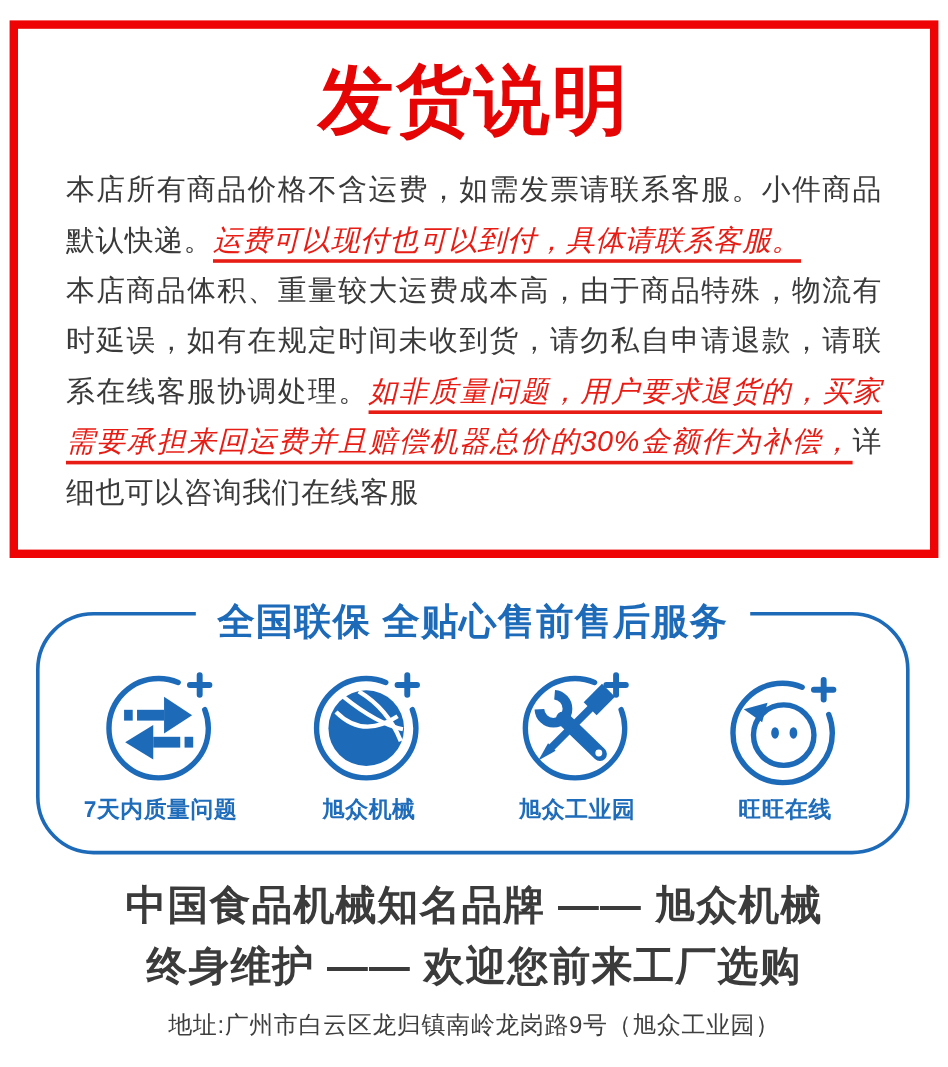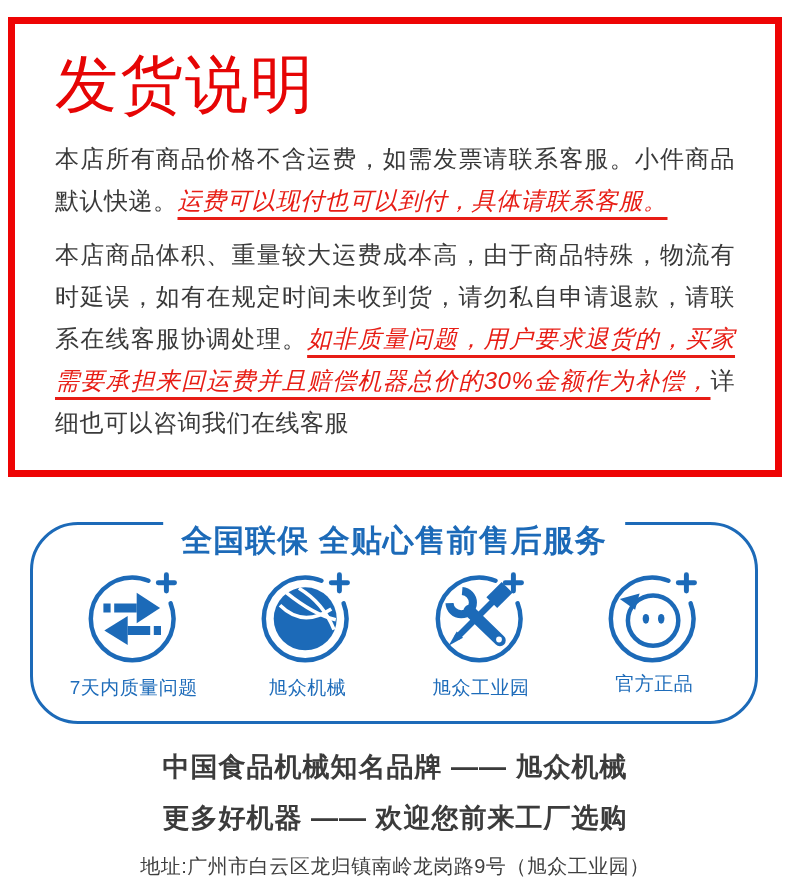--- a/index.html
+++ b/index.html
@@ -12,85 +12,86 @@
   .page { width: 790px; height: 889px; position: relative; background: #fff; }
 
   
   .red-box {
     margin: 17px 8px 0 8px;
     border: 7px solid #ee0404;
     padding: 20px 40px 26px 40px;
     background: #fff;
   }
   .shipping-title {
-    text-align: left;
+    text-align: center;
     font-size: 63px;
     line-height: 80px;
-    font-weight: normal;
+    font-weight: bold;
     color: #e60505;
     letter-spacing: 2px;
     margin-bottom: 14px;
   }
   .para {
     font-size: 24px;
     line-height: 42px;
     color: #3a3a3a;
     text-align: justify;
     letter-spacing: 0.5px;
   }
-  .para + .para { margin-top: 12px; }
+  .para + .para { }
   .red-u {
     color: #e71d15;
     text-decoration: underline;
     text-decoration-color: #e71d15;
     text-decoration-thickness: 2.5px;
     text-underline-offset: 8px;
     font-style: italic;
   }
 
   
   .blue-box {
     position: relative;
     margin: 45px 32px 0 30px;
     border: 3px solid #1c6ab8;
     border-radius: 48px;
     padding: 38px 14px 20px 14px;
     background: #fff;
   }
   .blue-heading {
     position: absolute;
-    top: 16px; left: 50%;
+    top: 5px; left: 50%;
     transform: translate(-50%, -50%);
     background: #fff;
     padding: 0 18px;
     white-space: nowrap;
     font-size: 31px;
     font-weight: bold;
     color: #1c6ab8;
     letter-spacing: 1px;
   }
   .service-items {
     display: flex;
     justify-content: space-around;
-    align-items: flex-start;
+    align-items: flex-end;
+    font-weight: bold;
   }
   .service-item { width: 172px; text-align: center; }
   .service-item svg { width: 112px; height: 108px; display: block; margin: 0 auto; }
   .service-label {
     font-size: 19px;
     line-height: 26px;
     color: #1e6cba;
     letter-spacing: 0.5px;
   }
   .service-label.first { margin-top: 4px; }
 
   
   .brand-footer { margin-top: 18px; text-align: center; }
   .brand-headline {
-    font-size: 27px;
+    font-size: 34px;
     line-height: 51px;
     font-weight: bold;
     color: #3b3b3b;
     letter-spacing: 1px;
   }
   .brand-address {
     margin-top: 9px;
     font-size: 20px;
     color: #3f3f3f;
     letter-spacing: 0.5px;
@@ -156,25 +157,25 @@
 
       <div class="service-item">
         <svg viewBox="0 0 120 120">
           <circle cx="58" cy="62" r="46" fill="none" stroke="#1c6ab8" stroke-width="5" stroke-dasharray="235 36" stroke-linecap="round"></circle>
           <path d="M87 22h18M96 13v18" fill="none" stroke="#1c6ab8" stroke-width="5.5" stroke-linecap="round"></path>
           <circle cx="59" cy="64" r="28" fill="none" stroke="#1c6ab8" stroke-width="5"></circle>
           <polygon points="22,40 44,34 39,52" fill="#1c6ab8"></polygon>
           <ellipse cx="51" cy="62" rx="3.6" ry="5.4" fill="#1c6ab8"></ellipse>
           <ellipse cx="68" cy="62" rx="3.6" ry="5.4" fill="#1c6ab8"></ellipse>
         </svg>
-        <div class="service-label">官方正品</div>
+        <div class="service-label">旺旺在线</div>
       </div>
 
     </div>
   </div>
 
   <div class="brand-footer">
     <div class="brand-headline">中国食品机械知名品牌 —— 旭众机械</div>
-    <div class="brand-headline">更多好机器 —— 欢迎您前来工厂选购</div>
+    <div class="brand-headline">终身维护 —— 欢迎您前来工厂选购</div>
     <div class="brand-address">地址:广州市白云区龙归镇南岭龙岗路9号（旭众工业园）</div>
   </div>
 
 </div>
 
 </body></html>

